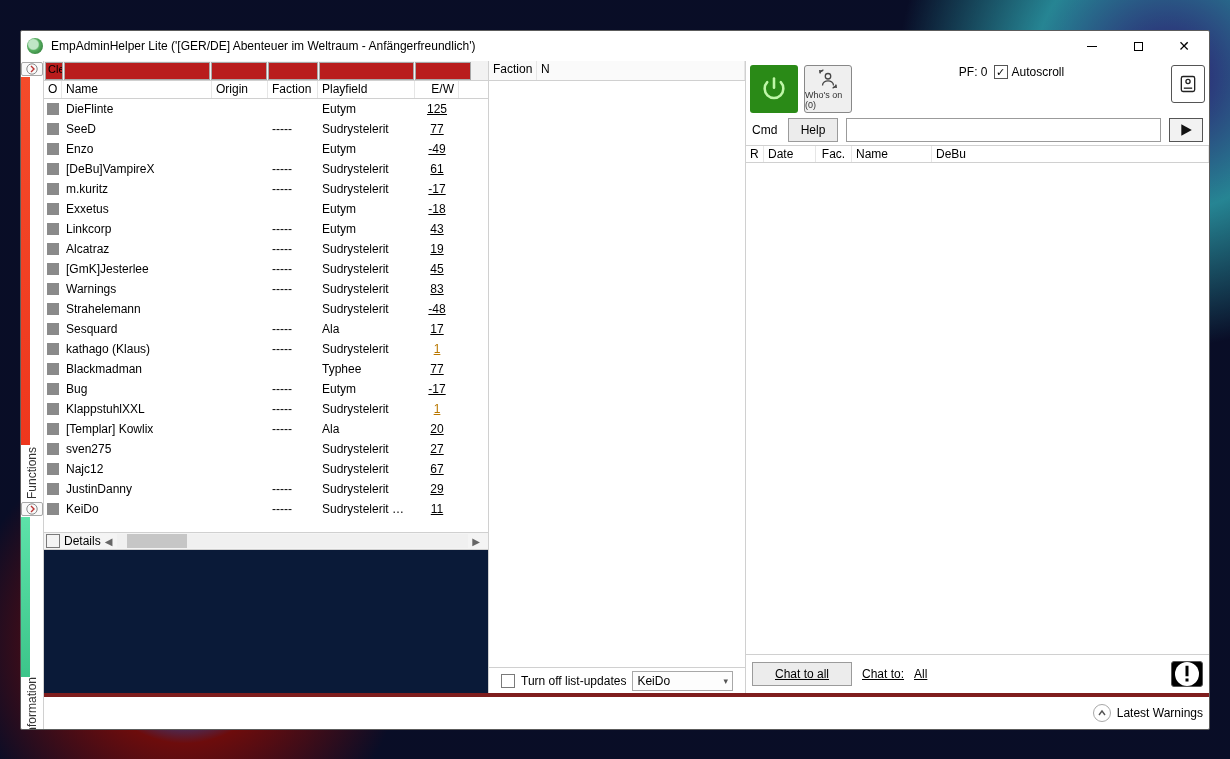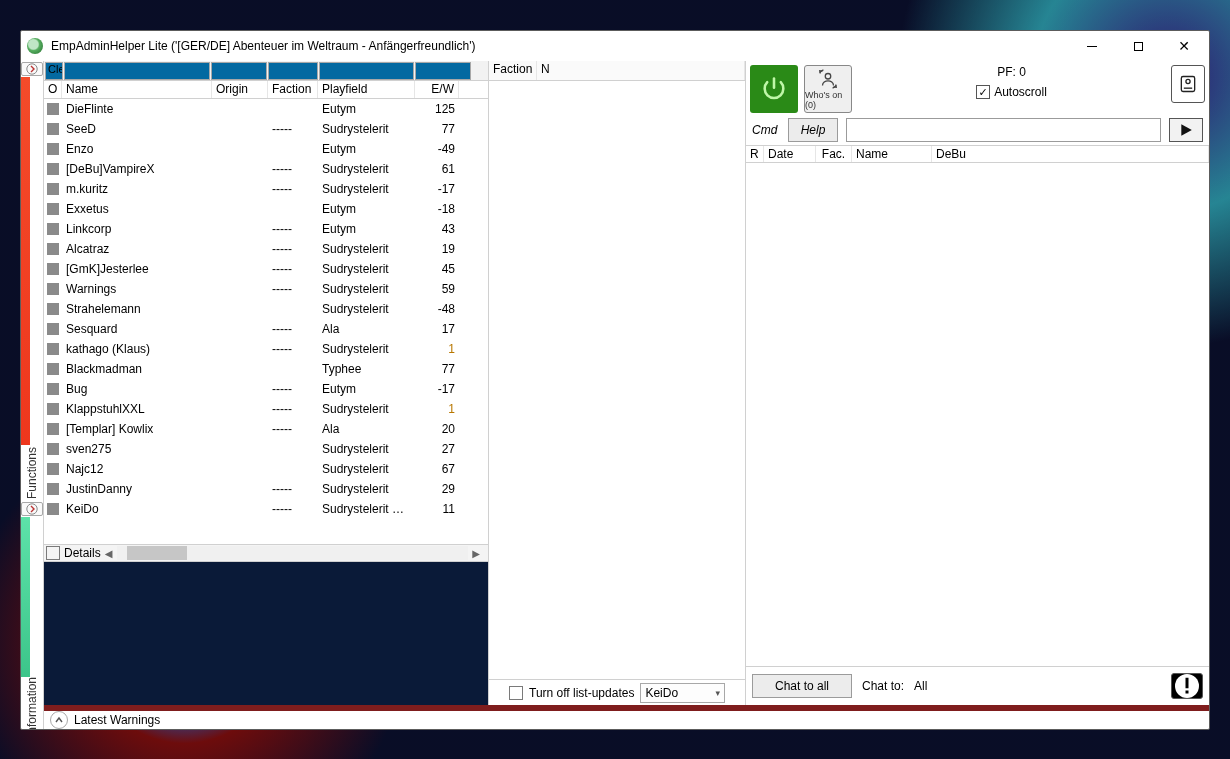--- a/index.html
+++ b/index.html
@@ -52,21 +52,21 @@
   .content { flex:1; display:flex; flex-direction:column; border-left:1px solid #d0d0d0; }
 
   
   .panes { flex:1; display:flex; overflow:hidden; }
   .pane-left { width:445px; display:flex; flex-direction:column; border-right:1px solid #d0d0d0; }
   .pane-mid  { width:257px; display:flex; flex-direction:column; border-right:1px solid #d0d0d0; }
   .pane-right{ flex:1; display:flex; flex-direction:column; }
 
   
   .filter-row { height:20px; background:#f2f2f2; display:flex; border-bottom:1px solid #d0d0d0; }
-  .filter-cell { border:1px solid #a8a8a8; background:#0369a1; height:18px; margin:1px 1px 0 0; }
+  .filter-cell { border:1px solid #a8a8a8; background:#b91c1c; height:18px; margin:1px 1px 0 0; }
   .filter-cell.first { width:18px; padding:0 2px; font-size:11px; overflow:hidden; margin-left:1px; }
   .w-name { width:146px; }
   .w-origin { width:56px; }
   .w-fac { width:50px; }
   .w-pf { width:95px; }
   .w-ew { width:56px; }
 
   
   .grid-hdr { display:flex; height:18px; border-bottom:1px solid #d0d0d0; color:#000; }
   .grid-hdr > div { border-right:1px solid #e6e6e6; padding:1px 4px; font-size:12px; }
@@ -78,21 +78,21 @@
   .gc-ew  { width:44px; text-align:right; }
   .grid-body { flex:1; overflow:auto; position:relative; }
   .grid-body::-webkit-scrollbar{width:15px;}
   .grid-body::-webkit-scrollbar-thumb{background:#c6c6c6;}
   .grid-body::-webkit-scrollbar-track{background:#f0f0f0;}
   .row { display:flex; height:20px; align-items:center; }
   .row:nth-child(odd){ background:#ffffff; }
   .row .cell { padding:0 4px; font-size:12px; overflow:hidden; text-overflow:ellipsis; white-space:nowrap; }
   .row .cell.gc-o { padding:0; display:flex; align-items:center; justify-content:center; }
   .row .square { width:12px; height:12px; background:#8a8a8a; }
-  .cell.gc-ew { text-align:right; }
+  .cell.gc-ew { text-align:center;text-decoration:underline; }
   .ew-special { color:#b87700; }
 
   
   .details-bar { height:18px; background:#f4f4f4; border-top:1px solid #d0d0d0; border-bottom:1px solid #d0d0d0;
                  display:flex; align-items:center; padding:0 4px 0 0; }
   .details-bar .chk { width:14px; height:14px; border:1px solid #7a7a7a; margin:0 4px 0 2px; }
   .details-bar .lbl { flex:0 0 auto; }
   .ds-track { flex:1; height:14px; background:#f0f0f0; position:relative; }
   .ds-thumb { position:absolute; left:10px; top:0; width:60px; height:14px; background:#c6c6c6; }
   .ds-arrow { width:16px; text-align:center; color:#666; font-size:10px; }
@@ -101,63 +101,63 @@
   
   .mid-hdr { height:20px; background:#fafafa; border-bottom:1px solid #d0d0d0; display:flex; }
   .mid-hdr > div { border-right:1px solid #e6e6e6; padding:1px 4px; font-size:12px; }
   .mc-fac{ width:48px; } .mc-n{ flex:1; }
   .mid-body{ flex:1; position:relative; overflow:auto; }
   .mid-body::-webkit-scrollbar{width:15px;}
   .mid-body::-webkit-scrollbar-thumb{background:#c6c6c6;}
   .mid-body::-webkit-scrollbar-track{background:#f0f0f0;}
   .mid-fill{ height:900px; }
 
-  .mid-footer{ height:26px; display:flex; align-items:center; gap:6px; padding:0 20px; border-top:1px solid #d0d0d0; }
+  .mid-footer{ height:26px; display:flex; align-items:center; gap:6px; padding:0 12px; border-top:1px solid #d0d0d0; }
   .mid-footer .chk{ width:14px; height:14px; border:1px solid #7a7a7a; }
   .mid-footer .sel{ flex:1; height:20px; border:1px solid #a8a8a8; background:#fdfdfd; display:flex; align-items:center; padding:0 4px; justify-content:space-between;}
 
   
   .rp-toolbar { height:54px; display:flex; align-items:flex-start; padding:4px; gap:6px; }
   .big-btn { width:48px; height:48px; display:flex; align-items:center; justify-content:center; border-radius:3px; }
   .big-btn.power { background:#2a8a17; color:#8fe67a; }
   .big-btn.power svg{width:28px;height:28px;stroke:#bff7a8;}
   .big-btn.whos {
     border:1px solid #888; display:flex; flex-direction:column; align-items:center; justify-content:center;
     font-size:9px; color:#333; background:#efefef;
   }
   .big-btn.whos svg{width:22px;height:22px;stroke:#444;}
-  .rp-toolbar .col { display:flex; flex-direction:column; gap:6px; justify-content:center; flex:1;align-items:center; }
+  .rp-toolbar .col { display:flex; flex-direction:row; gap:6px; justify-content:center; flex:1;align-items:center; }
   .rp-toolbar .pf { font-size:12px; }
   .rp-toolbar .chk-row{ display:flex; align-items:center; gap:4px; }
   .chk-sq{ width:14px; height:14px; border:1px solid #555; display:flex; align-items:center; justify-content:center; font-size:11px; }
   .journal-btn{ width:34px; height:38px; border:1px solid #555; border-radius:3px; display:flex; align-items:center; justify-content:center;
                color:#222; margin-left:auto; }
   .journal-btn svg{width:20px;height:20px;}
 
-  .rp-cmd-row{ height:30px; display:flex; align-items:center; gap:8px; padding:0 6px;font-style:italic; }
+  .rp-cmd-row{ height:30px; display:flex; align-items:center; gap:8px; padding:0 6px; }
   .rp-cmd-row .cmd-label{ width:28px; }
   .rp-cmd-row .help-btn{ width:50px; height:24px; border:1px solid #9b9b9b; background:#ececec; display:flex; align-items:center; justify-content:center; }
   .rp-cmd-row .cmd-input{ flex:1; height:24px; border:1px solid #9b9b9b; }
   .rp-cmd-row .run-btn{ width:34px; height:24px; border:1px solid #555; background:#f2f2f2; display:flex; align-items:center; justify-content:center; }
   .rp-cmd-row .run-btn svg{width:14px;height:14px;}
 
   .rp-log-hdr{ height:18px; display:flex; border-top:1px solid #d0d0d0; border-bottom:1px solid #d0d0d0; }
   .rp-log-hdr > div{ border-right:1px solid #e6e6e6; padding:1px 4px; font-size:12px; }
   .lc-r{width:18px;} .lc-date{width:52px;} .lc-fac{width:36px;text-align:center;} .lc-name{width:80px;} .lc-text{flex:1;}
   .rp-log-body{ flex:1; }
 
-  .rp-chat{ border-top:1px solid #d0d0d0; padding:6px; display:flex; flex-direction:column; gap:8px; }
+  .rp-chat{ border-top:1px solid #d0d0d0; padding:6px; display:flex; flex-direction:column; gap:8px;text-decoration:underline; }
   .rp-chat-row{ display:flex; align-items:center; gap:10px; }
   .chat-btn{ width:100px; height:24px; border:1px solid #9b9b9b; background:#ececec; display:flex; align-items:center; justify-content:center; }
   .icon-btn{ width:32px; height:26px; border:1px solid #555; border-radius:3px; background:#f2f2f2; display:flex; align-items:center; justify-content:center; }
   .icon-btn.black{ background:#000; color:#fff; }
   .chat-input{ flex:1; height:24px; border:1px solid #9b9b9b; }
 
   
-  .bottom-bar { height:24px; border-top:6px solid #7f1d1d; display:flex; align-items:center; gap:6px; padding:0 6px; }
+  .bottom-bar { height:36px; border-top:4px solid #7f1d1d; display:flex; align-items:center; gap:6px; padding:0 6px;justify-content:flex-end; }
   .bottom-bar .exp { width:18px; height:18px; border:1px solid #a8a8a8; border-radius:9px; display:flex; align-items:center; justify-content:center; }
   .bottom-bar .exp svg{width:10px;height:10px;}
 </style>
 </head>
 <body>
 
 <div class="window">
 
   <div class="titlebar">
     <div class="app-icn"></div>
@@ -308,21 +308,21 @@
                 <div class="cell gc-ew">45</div>
               </div>
               <div class="row">
                 <div class="cell gc-o">
                   <div class="square"></div>
                 </div>
                 <div class="cell gc-name">Warnings</div>
                 <div class="cell gc-origin"></div>
                 <div class="cell gc-fac">-----</div>
                 <div class="cell gc-pf">Sudrystelerit</div>
-                <div class="cell gc-ew">59</div>
+                <div class="cell gc-ew">83</div>
               </div>
               <div class="row">
                 <div class="cell gc-o">
                   <div class="square"></div>
                 </div>
                 <div class="cell gc-name">Strahelemann</div>
                 <div class="cell gc-origin"></div>
                 <div class="cell gc-fac"></div>
                 <div class="cell gc-pf">Sudrystelerit</div>
                 <div class="cell gc-ew">-48</div>

